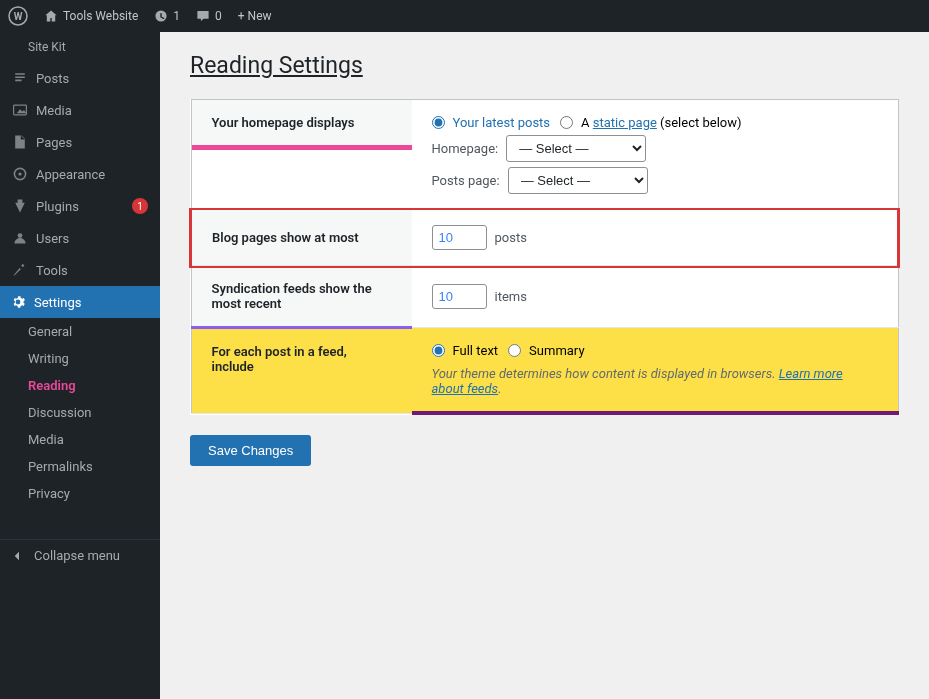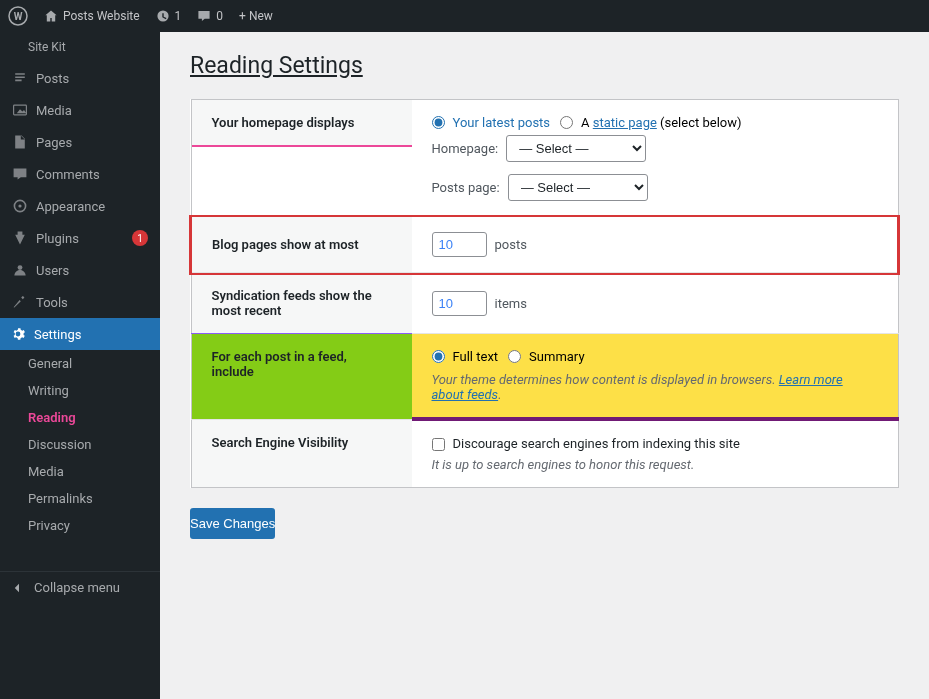--- a/index.html
+++ b/index.html
@@ -34,55 +34,55 @@
 
     .page-title { font-size: 23px; font-weight: 400; color: #1d2327; margin-bottom: 20px; text-decoration: underline; }
 
     .settings-table { width: 100%; background: #fff; border: 1px solid #c3c4c7; border-collapse: collapse; }
     .settings-label { width: 220px; padding: 15px 20px; font-weight: 600; color: #1d2327; background: #f6f7f7; flex-shrink: 0; display: flex; align-items: flex-start; }
 
     .radio-group { display: flex; flex-direction: row; gap: 10px; }
     .radio-label { display: flex; align-items: center; gap: 8px; cursor: pointer; }
     .radio-label input[type="radio"] { accent-color: #2271b1; }
 
-    .static-page-selects { display: flex; flex-direction: column; gap: 12px; margin-top: 5px; }
+    .static-page-selects { display: flex; flex-direction: column; gap: 5px; margin-top: 5px; }
     .select-row { display: flex; align-items: center; gap: 8px; }
     .select-row label { color: #50575e; font-size: 13px; }
     .select-row select { padding: 4px 8px; border: 1px solid #8c8f94; border-radius: 3px; background: #fff; color: #1d2327; font-size: 13px; min-width: 140px; cursor: pointer; }
 
     .input-with-label { display: flex; align-items: center; gap: 8px; }
     .input-with-label input { width: 55px; padding: 4px 6px; border: 1px solid #8c8f94; border-radius: 3px; font-size: 13px; color: #3b82f6; }
     .input-with-label span { color: #50575e; }
 
     .italic-note { font-style: italic; color: #646970; font-size: 13px; margin-top: 6px; }
     .link { color: #2271b1; text-decoration: underline; cursor: pointer; }
 
     .checkbox-row { display: flex; align-items: flex-start; gap: 8px; }
     .checkbox-row input[type="checkbox"] { margin-top: 2px; }
 
-    .save-btn { background: #2271b1; color: #fff; border: none; padding: 8px 0; border-radius: 3px; cursor: pointer; font-size: 13px; margin-top: 20px; }
+    .save-btn { background: #2271b1; color: #fff; border: none; padding: 8px 18px; border-radius: 3px; cursor: pointer; font-size: 13px; margin-top: 20px; }
 
     
     svg { fill: currentColor; }
   </style>
 </head>
 <body>
 
 <div class="topbar">
   <div class="topbar-item">
     <svg class="wp-logo" viewBox="0 0 20 20" xmlns="http://www.w3.org/2000/svg">
       <circle cx="10" cy="10" r="9" fill="none" stroke="#a7aaad" stroke-width="1.5"></circle>
       <text x="10" y="14" text-anchor="middle" font-size="10" fill="#a7aaad" font-weight="bold">W</text>
     </svg>
   </div>
   <div class="topbar-item">
     <svg width="14" height="14" viewBox="0 0 20 20">
         <path d="M10 2L2 9h2v9h5v-5h2v5h5V9h2z" fill="#a7aaad"></path>
       </svg>
-    <span>Posts Website</span>
+    <span>Tools Website</span>
   </div>
   <div class="topbar-item">
     <svg width="14" height="14" viewBox="0 0 20 20">
         <path d="M10 2a8 8 0 100 16A8 8 0 0010 2zm1 4v5l4 2-1 1.7-5-3V6h2z" fill="#a7aaad"></path>
       </svg>
     <span>1</span>
   </div>
   <div class="topbar-item">
     <svg width="14" height="14" viewBox="0 0 20 20">
         <path d="M2 3h16v11H11l-4 3v-3H2z" fill="#a7aaad"></path>
@@ -111,26 +111,20 @@
           <rect x="2" y="4" width="16" height="12" rx="1" fill="none" stroke="currentColor" stroke-width="1.5"></rect>
           <path d="M6 14l4-5 3 3 2-2 3 4H2z"></path>
         </svg>
       <span>Media</span>
     </div>
     <div class="sidebar-menu-item">
       <svg class="icon" viewBox="0 0 20 20">
           <path d="M4 2h8l4 4v12H4V2zm7 0v5h5"></path>
         </svg>
       <span>Pages</span>
-    </div>
-    <div class="sidebar-menu-item">
-      <svg class="icon" viewBox="0 0 20 20">
-          <path d="M2 3h16v11H11l-4 3v-3H2z"></path>
-        </svg>
-      <span>Comments</span>
     </div>
     <div class="sidebar-menu-item">
       <svg class="icon" viewBox="0 0 20 20">
           <path d="M10 2a8 8 0 100 16A8 8 0 0010 2zm0 14a6 6 0 110-12 6 6 0 010 12z"></path>
           <circle cx="10" cy="10" r="2"></circle>
         </svg>
       <span>Appearance</span>
     </div>
     <div class="sidebar-menu-item">
       <svg class="icon" viewBox="0 0 20 20">
@@ -177,21 +171,21 @@
     </div>
   </nav>
 
   <main class="main">
     <h1 class="page-title">Reading Settings</h1>
 
     <table class="settings-table" style="border-collapse:collapse; width:100%;">
 
       <tbody>
           <tr>
-        <th class="settings-label" style="width:220px; padding:15px 20px; font-weight:600; color:#1d2327; background:#f6f7f7; vertical-align:top; border-bottom:2px solid #ec4899; text-align:left;">
+        <th class="settings-label" style="width:220px; padding:15px 20px; font-weight:600; color:#1d2327; background:#f6f7f7; vertical-align:top; border-bottom:5px solid #ec4899; text-align:left;">
           <span>Your homepage displays</span>
         </th>
         <td style="padding:15px 20px; background:#fff; border-bottom:1px solid #e5e5e5; vertical-align:top;">
           <div class="radio-group">
             <label class="radio-label">
               <input type="radio" name="homepage" checked="" style="">
               <span style="color:#2271b1;">Your latest posts</span>
             </label>
             <label class="radio-label">
               <input type="radio" name="homepage" style="">
@@ -225,64 +219,52 @@
         </th>
         <td style="padding:15px 20px; background:#fff; border-bottom:1px solid #e5e5e5; vertical-align:middle; border-right: 2px solid #d63638;">
           <div class="input-with-label">
             <input type="number" value="10" style="width: 55px; padding: 4px 6px; border: 1px solid rgb(140, 143, 148); border-radius: 3px; font-size: 13px;">
             <span>posts</span>
           </div>
         </td>
       </tr>
 
       <tr>
-        <th style="width:220px; padding:15px 20px; font-weight:600; color:#1d2327; background:#f6f7f7; vertical-align:middle; border-bottom:1px solid #8b5cf6; text-align:left;">
+        <th style="width:220px; padding:15px 20px; font-weight:600; color:#1d2327; background:#f6f7f7; vertical-align:middle; border-bottom:3px solid #8b5cf6; text-align:left;">
           <span>Syndication feeds show the most recent</span>
         </th>
         <td style="padding:15px 20px; background:#fff; border-bottom:1px solid #e5e5e5; vertical-align:middle;">
           <div class="input-with-label">
             <input type="number" value="10" style="width: 55px; padding: 4px 6px; border: 1px solid rgb(140, 143, 148); border-radius: 3px; font-size: 13px;">
             <span>items</span>
           </div>
         </td>
       </tr>
 
       <tr>
-        <th style="width:220px; padding:15px 20px; font-weight:600; color:#1d2327; background:#84cc16; vertical-align:top; border-bottom:1px solid #e5e5e5; text-align:left;">
+        <th style="width:220px; padding:15px 20px; font-weight:600; color:#1d2327; background:#fde047; vertical-align:top; border-bottom:1px solid #e5e5e5; text-align:left;">
           <span>For each post in a feed, include</span>
         </th>
         <td style="padding:15px 20px; background:#fde047; border-bottom:4px solid #701a75; vertical-align:top;">
           <div class="radio-group">
             <label class="radio-label">
               <input type="radio" name="feed" checked="" style="">
               <span>Full text</span>
             </label>
             <label class="radio-label">
               <input type="radio" name="feed" style="">
               <span>Summary</span>
             </label>
           </div>
           <p class="italic-note" style="margin-top:8px;">
             <span>Your theme determines how content is displayed in browsers.</span>
             <a class="link">Learn more about feeds</a>.
           </p>
         </td>
       </tr>
 
-      <tr>
-        <th style="width:220px; padding:15px 20px; font-weight:600; color:#1d2327; background:#f6f7f7; vertical-align:top; text-align:left;">
-          <span>Search Engine Visibility</span>
-        </th>
-        <td style="padding:15px 20px; background:#fff; vertical-align:top;">
-          <div class="checkbox-row">
-            <input type="checkbox" style="margin-top: 2px;">
-            <label style="color:#1d2327;">Discourage search engines from indexing this site</label>
-          </div>
-          <p class="italic-note" style="margin-top:6px;">It is up to search engines to honor this request.</p>
-        </td>
-      </tr>
 
     </tbody>
       </table>
 
     <button class="save-btn">Save Changes</button>
   </main>
 </div>
 
 </body></html>

